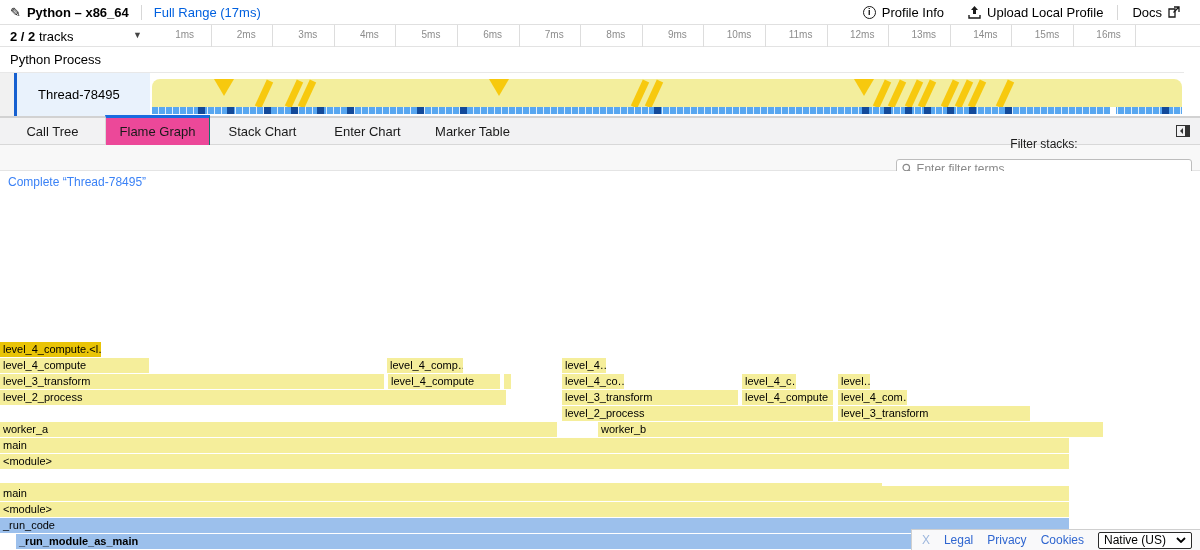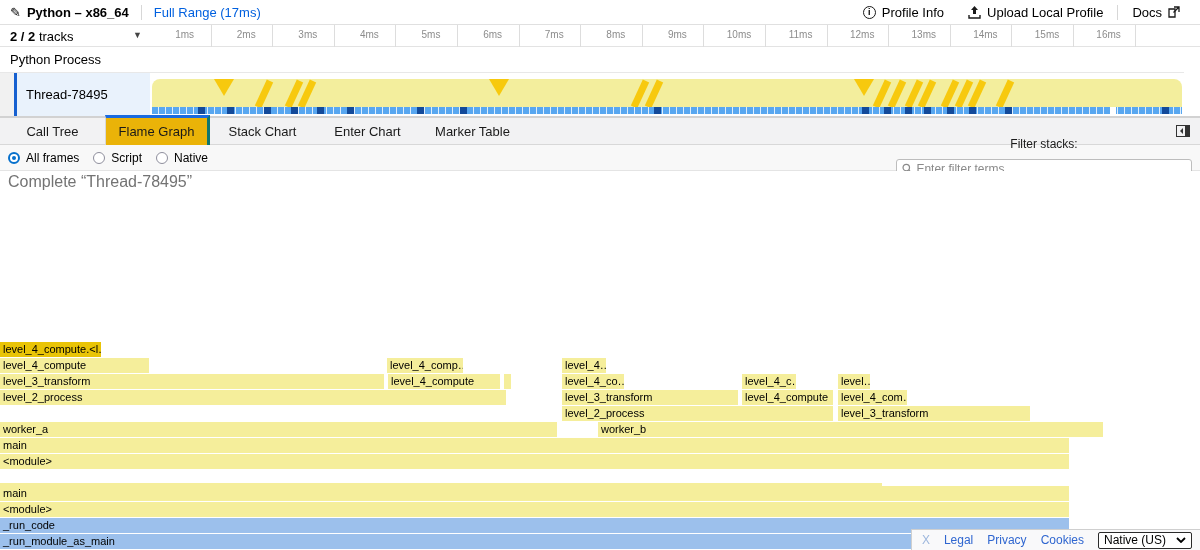--- a/index.html
+++ b/index.html
@@ -32,35 +32,35 @@
   .tracks-caret{ position:absolute; left:133px; top:5px; font-size:9px; color:#444; cursor:pointer;}
   .ruler-tick{ position:absolute; top:0; height:22px; border-left:1px solid #ddd; }
   .ruler-label{ position:absolute; top:4px; width:44px; text-align:center; font-size:10px; color:#8c8c8c; }
   .process-row{ position:absolute; top:47px; left:0; width:1184px; height:26px; background:#fff;
                 border-bottom:1px solid #e8e8e8; display:flex; align-items:center; padding-left:10px;
                 font-size:13px; }
   .thread-row{ position:absolute; top:73px; left:0; width:1200px; height:43px; background:#fff; }
   .thread-gutter{ position:absolute; left:0; top:0; width:14px; height:43px; background:#f1f1f1; }
   .thread-accent{ position:absolute; left:14px; top:0; width:3px; height:43px; background:#1660d0; }
   .thread-panel{ position:absolute; left:17px; top:0; width:133px; height:43px; background:#e9f2fc;
-                 display:flex; align-items:center; padding-left:9px; font-size:13px; }
+                 display:flex; align-items:center; padding-left:21px; font-size:13px; }
   .thread-graph{ position:absolute; left:152px; top:6px; width:1030px; height:35px; cursor:crosshair;}
   .graph-yellow{ position:absolute; left:0; top:0; width:1030px; height:28px; background:#f3ee9d;
                  border-radius:8px 8px 0 0; overflow:hidden;}
   .graph-samples{ position:absolute; left:0; top:28px; width:1030px; height:7px; background:#58a7f0;
      background-image:repeating-linear-gradient(90deg, transparent 0 6px, rgba(255,255,255,.8) 6px 7px); }
   .sample-dark{ position:absolute; top:0; width:7px; height:7px; background:#134a9a; }
   .sample-gap{ position:absolute; top:0; width:6px; height:7px; background:#fff; }
   .timeline-divider{ position:absolute; top:116px; left:0; width:1200px; height:2px; background:#d2d2d2; }
   
   .tabbar{ position:absolute; top:118px; left:0; width:1200px; height:27px; background:#f2f2f3;
            border-bottom:1px solid #d8d8d8; display:flex; }
   .tab{ width:105px; height:27px; display:flex; align-items:center; justify-content:center;
         font-size:13px; color:#1a1a1a; cursor:pointer; }
-  .tab.selected{ background:#eab308; border-left:1px solid #d8d8d8; border-right:3px solid #0f766e;
+  .tab.selected{ background:#ec4899; border-left:1px solid #d8d8d8; border-right:1px solid #0f766e;
         border-top:3px solid #1a6be0; margin-top:-3px; height:30px; }
   .sidebar-toggle{ margin-left:auto; margin-right:10px; align-self:center; cursor:pointer; display:flex;}
   
   .toolbar{ position:absolute; top:145px; left:0; width:1200px; height:26px; background:#f8f8f8;
             border-bottom:1px solid #e4e4e4; display:flex; align-items:center; padding:0 8px; }
   .radio-group{ display:flex; align-items:center; gap:14px; }
   .radio-item{ display:flex; align-items:center; gap:6px; font-size:12px; cursor:pointer; }
   .radio{ width:12px; height:12px; border-radius:50%; border:1px solid #8f8f9d; background:#fff; }
   .radio.sel{ border:2px solid #0670cc; }
   .radio.sel::after{ content:""; display:block; width:4px; height:4px; border-radius:50%;
@@ -68,21 +68,21 @@
   .filter-wrap{ margin-left:auto; display:flex; align-items:center; gap:8px;flex-direction:column; }
   .filter-label{ font-size:12px; color:#1a1a1a; }
   .filter-input{ width:296px; height:19px; border:1px solid #bdbdbd; border-radius:3px; background:#fff;
                  display:flex; align-items:center; padding:0 5px; gap:4px; }
   .filter-input input{ border:none; outline:none; width:100%; font-size:12px;
                        font-family:"Liberation Sans",sans-serif; color:#333; background:transparent;}
   .filter-input input::placeholder{ color:#8a8a8a; }
   
   .crumb-row{ position:absolute; top:171px; left:0; width:1200px; height:22px; background:#fff;
               display:flex; align-items:center; padding-left:8px; }
-  .crumb{ color:#737373; font-size:16px; cursor:pointer; }
+  .crumb{ color:#3b82f6; font-size:12px; cursor:pointer; }
   
   .flame-area{ position:absolute; top:193px; left:0; width:1200px; height:357px; background:#fff; }
   .frame{ position:absolute; height:15px; background:#f5ee9b; font-size:11px; line-height:15px;
           padding-left:3px; white-space:nowrap; overflow:hidden; color:#000; cursor:pointer; }
   .frame.selected{ background:#e9c406; }
   .frame.py{ background:#9cc0ec; }
   
   .footer{ position:absolute; right:0; bottom:0; height:21px; background:#f9f9fa;
            border:1px solid #cfcfcf; border-right:none; border-bottom:none;
            display:flex; align-items:center; padding:0 8px 0 10px; gap:14px; }
@@ -229,34 +229,20 @@
   <span class="sidebar-toggle">
     <svg width="14" height="12" viewBox="0 0 14 12">
         <rect x="0.5" y="0.5" width="13" height="11" fill="none" stroke="#333" stroke-width="1"></rect>
         <rect x="9" y="1" width="4" height="10" fill="#333"></rect>
         <path d="M7 3 L4 6 L7 9 Z" fill="#333"></path>
       </svg>
   </span>
 </div>
 
 <div class="toolbar">
-  <div class="radio-group">
-    <span class="radio-item">
-      <span class="radio sel"></span>
-      <span>All frames</span>
-    </span>
-    <span class="radio-item">
-      <span class="radio"></span>
-      <span>Script</span>
-    </span>
-    <span class="radio-item">
-      <span class="radio"></span>
-      <span>Native</span>
-    </span>
-  </div>
   <div class="filter-wrap">
     <span class="filter-label">Filter stacks:</span>
     <span class="filter-input">
       <svg width="11" height="11" viewBox="0 0 11 11">
           <circle cx="4.5" cy="4.5" r="3.4" fill="none" stroke="#8a8a8a" stroke-width="1.3"></circle>
           <line x1="7" y1="7" x2="10" y2="10" stroke="#8a8a8a" stroke-width="1.3"></line>
         </svg>
       <input type="text" placeholder="Enter filter terms" style="">
     </span>
   </div>
@@ -284,21 +270,21 @@
     <div class="frame" style="top: 213px; left: 562px; width: 271px;">level_2_process</div>
     <div class="frame" style="top: 213px; left: 838px; width: 192px;">level_3_transform</div>
     <div class="frame" style="top: 229px; left: 0px; width: 557px;">worker_a</div>
     <div class="frame" style="top: 229px; left: 562px; width: 505px; margin-left: 36px;">worker_b</div>
     <div class="frame" style="top: 245px; left: 0px; width: 1069px;">main</div>
     <div class="frame" style="top: 261px; left: 0px; width: 1069px;">&lt;module&gt;</div>
     <div class="frame" style="top: 290px; left: 0px; width: 882px;">_execute_script</div>
     <div class="frame" style="top: 293px; left: 0px; width: 1069px;">main</div>
     <div class="frame" style="top: 309px; left: 0px; width: 1069px;">&lt;module&gt;</div>
     <div class="frame py" style="top: 325px; left: 0px; width: 1069px;">_run_code</div>
-    <div class="frame py" style="top: 341px; left: 0px; width: 1069px;">_run_module_as_main</div>
+    <div class="frame py" style="top: 341px; left: 16px; width: 1069px; font-weight: bold;">_run_module_as_main</div>
   </div>
 
 <div class="footer">
   <a class="close-x">X</a>
   <a>Legal</a>
   <a>Privacy</a>
   <a>Cookies</a>
   <span class="lang-select">
     <span>Native (US)</span>
     <svg width="10" height="6" viewBox="0 0 10 6">

